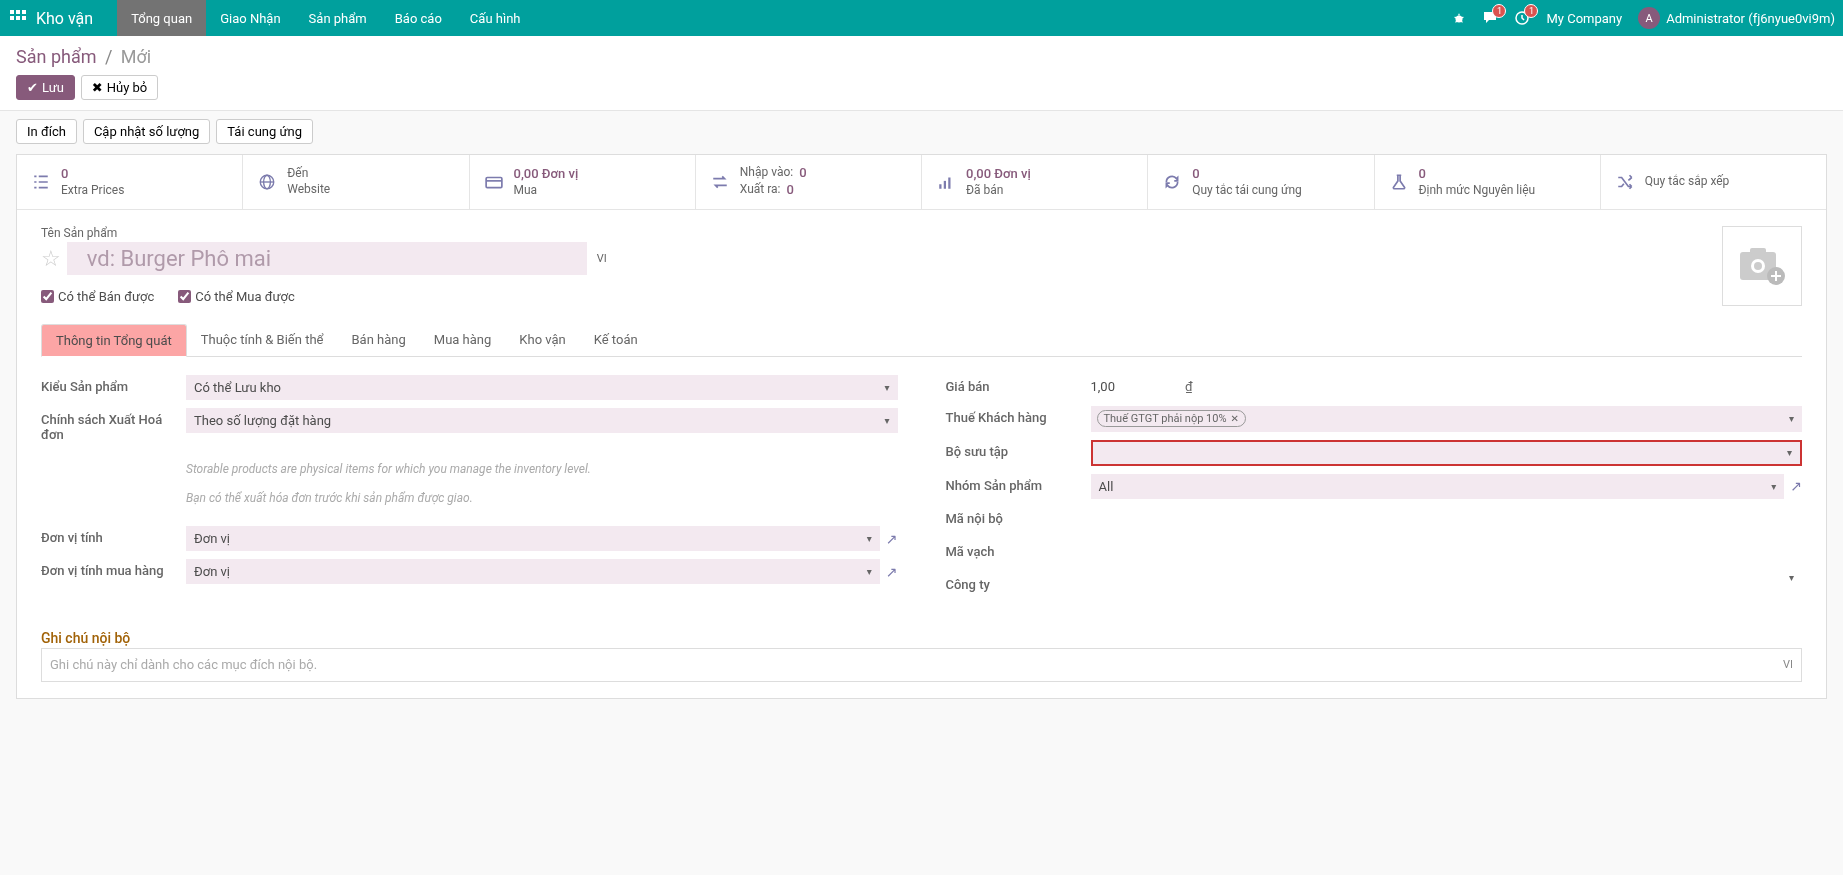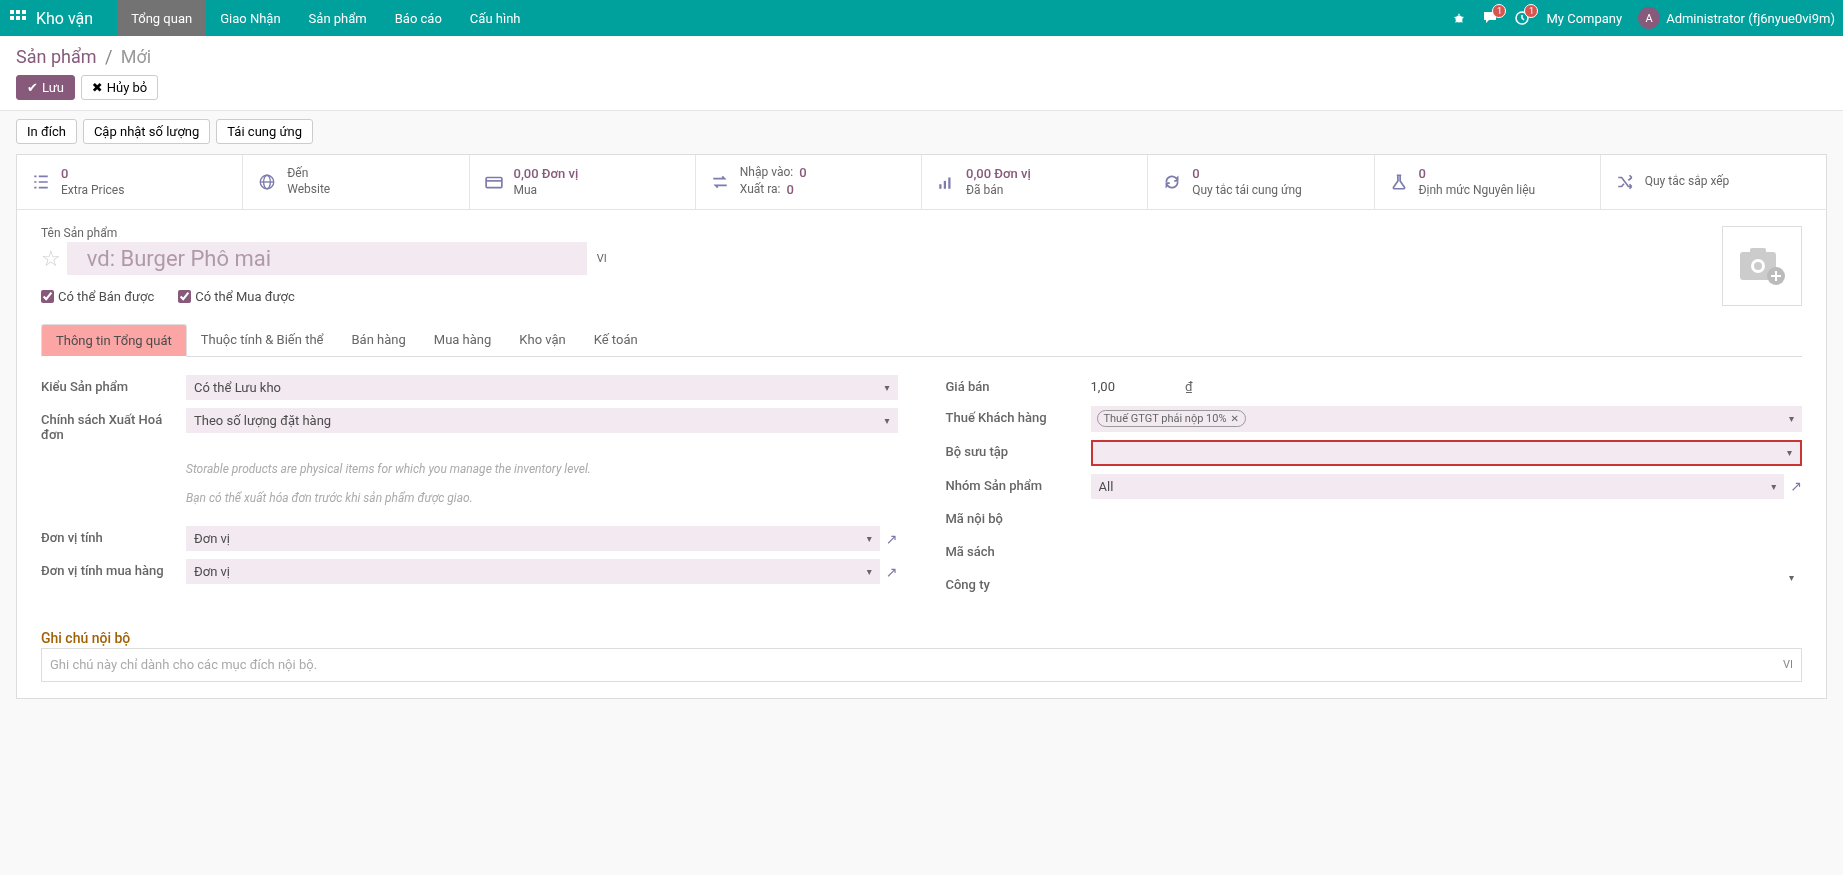--- a/index.html
+++ b/index.html
@@ -371,21 +371,21 @@
                   <div class="sel">All</div>
                 </div>
                 <span class="ext-link">↗</span>
               </div>
           </div>
           <div class="frow">
             <div class="flabel">Mã nội bộ</div>
             <div class="fval"><input class="txt-input" style="background: transparent;"></div>
           </div>
           <div class="frow">
-            <div class="flabel">Mã sách</div>
+            <div class="flabel">Mã vạch</div>
             <div class="fval"><input class="txt-input" style="background: transparent;"></div>
           </div>
           <div class="frow">
             <div class="flabel">Công ty</div>
             <div class="fval">
                 <div class="sel-wrap">
                   <div class="sel" style="background:transparent"></div>
                 </div>
               </div>
           </div>

